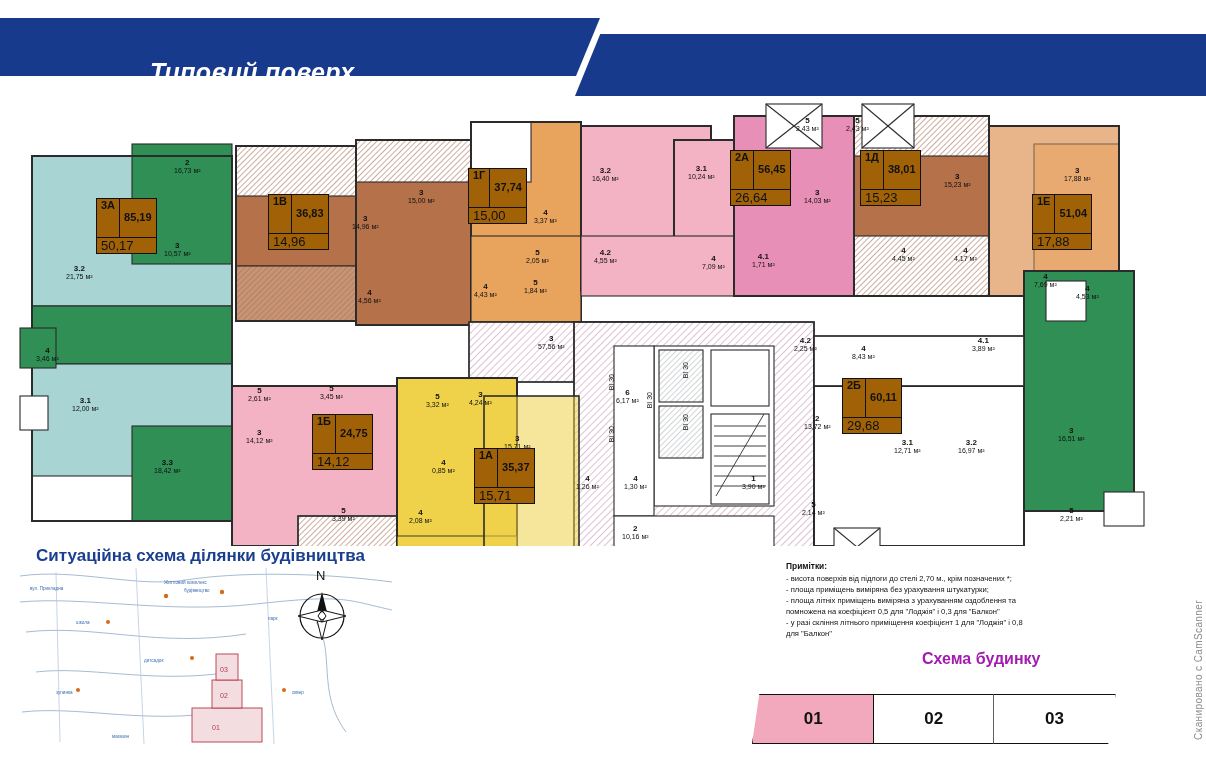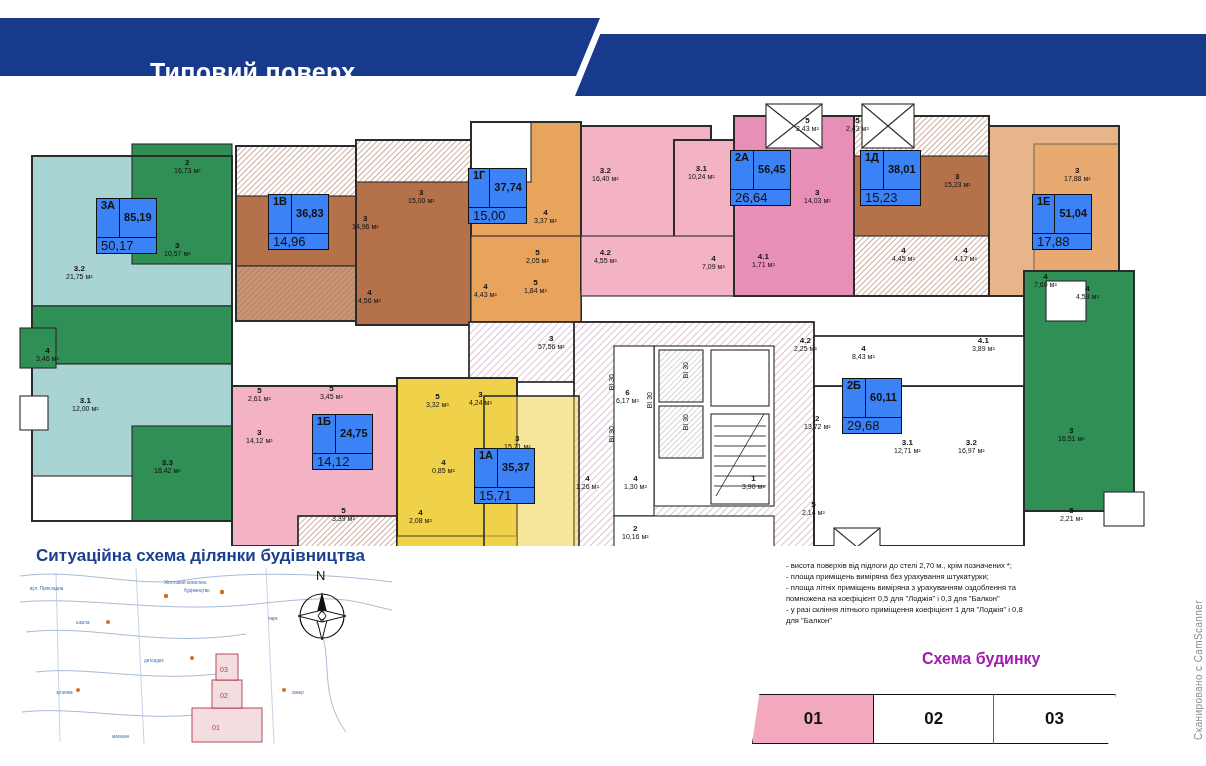--- a/index.html
+++ b/index.html
@@ -17,34 +17,34 @@
     background:#183a8c;
     clip-path:polygon(0 0,100% 0,96% 100%,0 100%);
   }
   .hdr-right{
     position:absolute;left:575px;top:16px;width:631px;height:62px;
     background:#183a8c;
     clip-path:polygon(4% 0,100% 0,100% 100%,0 100%);
   }
   .hdr-title{
     position:absolute;left:150px;top:40px;color:#ffffff;
-    font-size:25px;font-weight:bold;letter-spacing:.3px;
+    font-size:25px;font-weight:bold;letter-spacing:.3px;font-style:italic;
   }
   .hdr-section{
     position:absolute;left:970px;top:48px;color:#ffffff;
     font-size:30px;font-weight:bold;
   }
 
   
   .plan{position:absolute;left:14px;top:96px;width:1160px;height:450px;}
   .plan svg{display:block;}
 
   
   .badge{
-    position:absolute;background:#3b82f6;border:1.4px solid #111;
+    position:absolute;background:#a16207;border:1.4px solid #111;
     font-size:10px;color:#111;line-height:1.05;z-index:6;
   }
   .badge .row1{display:flex;border-bottom:1.2px solid #111;}
   .badge .row1 .nm{padding:1px 4px;border-right:1.2px solid #111;font-weight:bold;font-size:11px;}
   .badge .row1 .ar{padding:13px 4px;font-weight:bold;font-size:11px;}
   .badge .row2{padding:1px 4px;text-align:left;font-weight:normal;font-size:13px;}
 
   .rm{position:absolute;font-size:7px;color:#111;line-height:1.15;z-index:5;text-align:center;}
   .rm b{font-size:8px;font-weight:bold;display:block;}
   .rmv{position:absolute;font-size:7px;color:#111;z-index:5;
@@ -392,20 +392,21 @@
       <text x="24" y="12" font-size="13" font-family="Liberation Sans, sans-serif" fill="#111">N</text>
       <circle cx="30" cy="48" r="22" fill="none" stroke="#111" stroke-width="1.2"></circle>
       <polygon points="30,24 36,48 30,44 24,48" fill="#111"></polygon>
       <polygon points="30,72 24,48 30,52 36,48" fill="#ffffff" stroke="#111" stroke-width="1"></polygon>
       <polygon points="6,48 30,42 26,48 30,54" fill="#ffffff" stroke="#111" stroke-width="1"></polygon>
       <polygon points="54,48 30,42 34,48 30,54" fill="#ffffff" stroke="#111" stroke-width="1"></polygon>
     </svg>
   </div>
 
   <div class="notes">
+    <div class="nt-title">Примітки:</div>
     <div>- висота поверхів від підлоги до стелі 2,70 м., крім позначених *;</div>
     <div>- площа приміщень виміряна без урахування штукатурки;</div>
     <div>- площа літніх приміщень виміряна з урахуванням оздоблення та</div>
     <div>  помножена на коефіцієнт 0,5 для "Лоджія" і 0,3 для "Балкон"</div>
     <div>- у разі скління літнього приміщення коефіцієнт 1 для "Лоджія" і 0,8</div>
     <div>  для "Балкон"</div>
   </div>
 
   <div class="house-title">Схема будинку</div>
   <div class="house">

